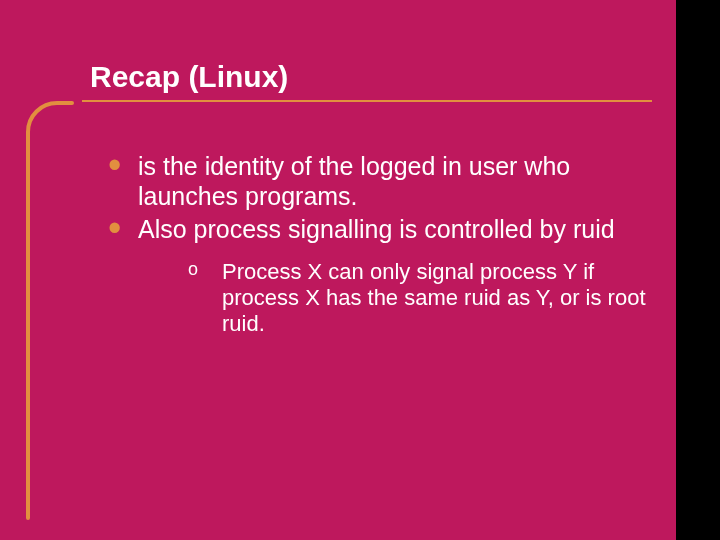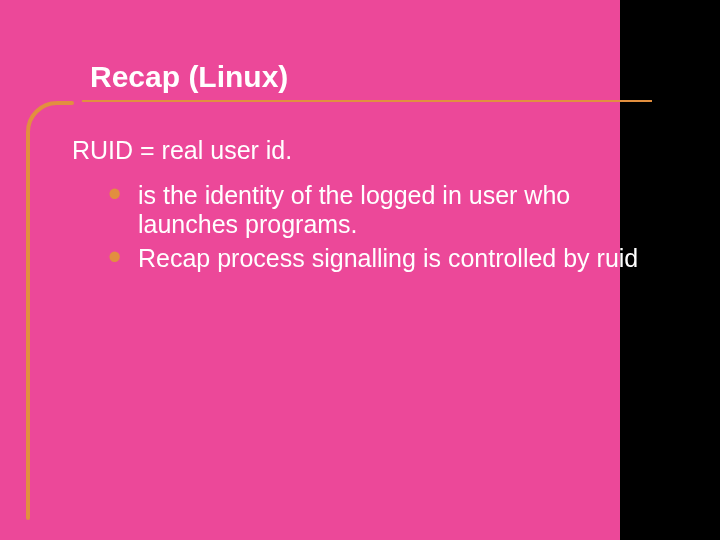--- a/index.html
+++ b/index.html
@@ -6,23 +6,23 @@
     margin: 0;
     padding: 0;
     width: 720px;
     height: 540px;
     background: #000;
     font-family: Arial, Helvetica, sans-serif;
     overflow: hidden;
   }
   .slide {
     position: relative;
-    width: 620px;
+    width: 676px;
     height: 540px;
-    background: #ec4899;
+    background: #be185d;
   }
   .l-frame {
     position: absolute;
     left: 25px;
     top: 100px;
     pointer-events: none;
   }
   .l-frame svg { display: block; }
   .title-row {
     position: absolute;
@@ -111,24 +111,28 @@
                L 3 418" fill="none" stroke="#e28f3f" stroke-width="4" stroke-linecap="round"></path>
     </svg>
   </div>
 
   <div class="title-row">
     <div class="title-text">Recap (Linux)</div>
   </div>
   <div class="title-rule"></div>
 
   <div class="body">
-    <div class="lead">RUID = real user id.</div>
     <ul class="lvl1">
       <li>
         <span>is the identity of the logged in user who launches programs.</span>
       </li>
       <li>
-        <span>Recap process signalling is controlled by ruid</span>
+        <span>Also process signalling is controlled by ruid</span>
+        <ul class="lvl2">
+          <li>
+            <span>Process X can only signal process Y if process X has the same ruid as Y, or is root ruid.</span>
+          </li>
+        </ul>
       </li>
     </ul>
   </div>
 
 </div>
 
 </body></html>

